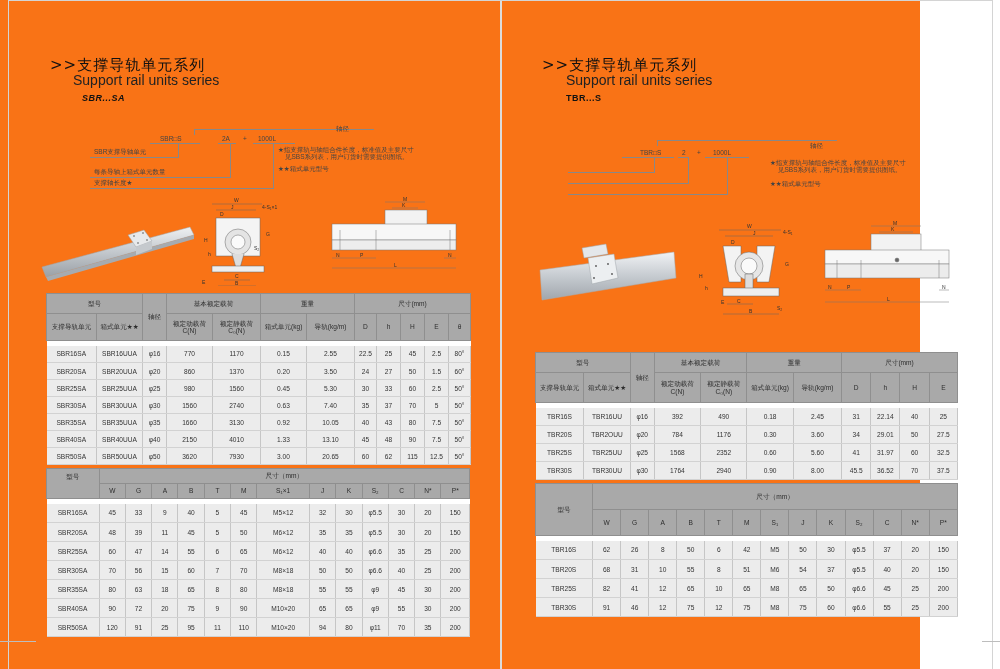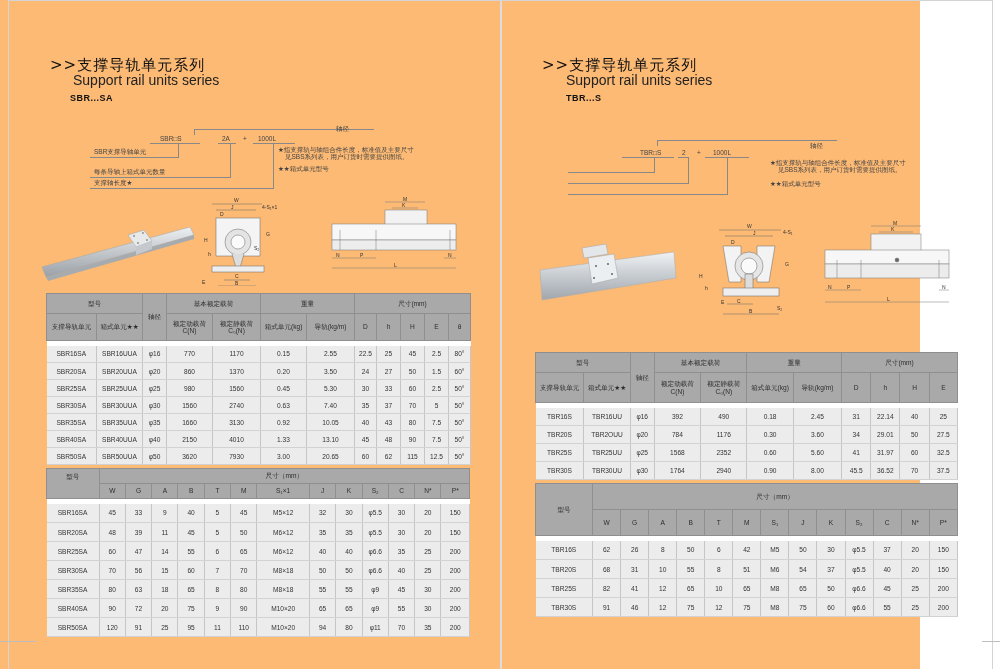--- a/index.html
+++ b/index.html
@@ -1,19 +1,19 @@
 <!DOCTYPE html>
 <html><head>
 <meta charset="utf-8">
 <style>
   * { box-sizing: border-box; margin: 0; padding: 0; }
   html, body { width: 1000px; height: 669px; background: #ffffff; overflow: hidden; }
   body { font-family: "Liberation Sans", "DejaVu Sans", sans-serif; color: #333; position: relative; }
 
-  .spread { position: absolute; left: 0; top: 0; width: 920px; height: 669px; background: #fdba74; }
+  .spread { position: absolute; left: 0; top: 0; width: 920px; height: 669px; background: #f97316; }
   .page-edge { position: absolute; background: #d4d4d4; }
   .crop { position: absolute; background: #bdbdbd; }
 
   .page { position: absolute; top: 0; height: 669px; }
   #left-page { left: 10px; width: 490px; }
   #right-page { left: 500px; width: 490px; }
 
   .title-cn { position: absolute; font-size: 15px; letter-spacing: 1px; color: #111; font-family: "DejaVu Sans", sans-serif; }
   .title-en { position: absolute; font-size: 14px; color: #222; }
   .series-code { position: absolute; font-size: 9px; font-weight: bold; color: #111; letter-spacing: 0.5px; }
@@ -38,21 +38,21 @@
   <div class="page-edge" style="left:8px;top:0;width:1px;height:669px;"></div>
   <div class="page-edge" style="left:500px;top:0;width:2px;height:669px;background:#dcdcdc;"></div>
   <div class="page-edge" style="left:992px;top:0;width:1px;height:669px;"></div>
   <div class="page-edge" style="left:8px;top:0;width:984px;height:1px;"></div>
   <div class="crop" style="left:0;top:641px;width:36px;height:1px;"></div>
   <div class="crop" style="left:982px;top:641px;width:18px;height:1px;"></div>
 
   <div class="page" id="left-page">
     <div class="title-cn" style="left:40px;top:56px;">&gt;&gt;支撑导轨单元系列</div>
     <div class="title-en" style="left:63px;top:72px;">Support  rail units series</div>
-    <div class="series-code" style="left:60px;top:93px;">SBR...SA</div>
+    <div class="series-code" style="left:72px;top:93px;font-style:italic;">SBR...SA</div>
 
     <div class="code-diagram" style="left:70px;top:120px;width:380px;height:70px;">
       <div class="ln" style="left:114px;top:9px;width:180px;height:1px;"></div>
       <div class="ln" style="left:114px;top:9px;width:1px;height:6px;"></div>
       <span class="t" style="left:256px;top:5px;">轴径</span>
       <span class="t" style="left:80px;top:15px;">SBR□S</span>
       <span class="t" style="left:142px;top:15px;">2A</span>
       <span class="t" style="left:163px;top:15px;">+</span>
       <span class="t" style="left:178px;top:15px;">1000L</span>
       <div class="ln" style="left:70px;top:23px;width:50px;height:1px;"></div>

